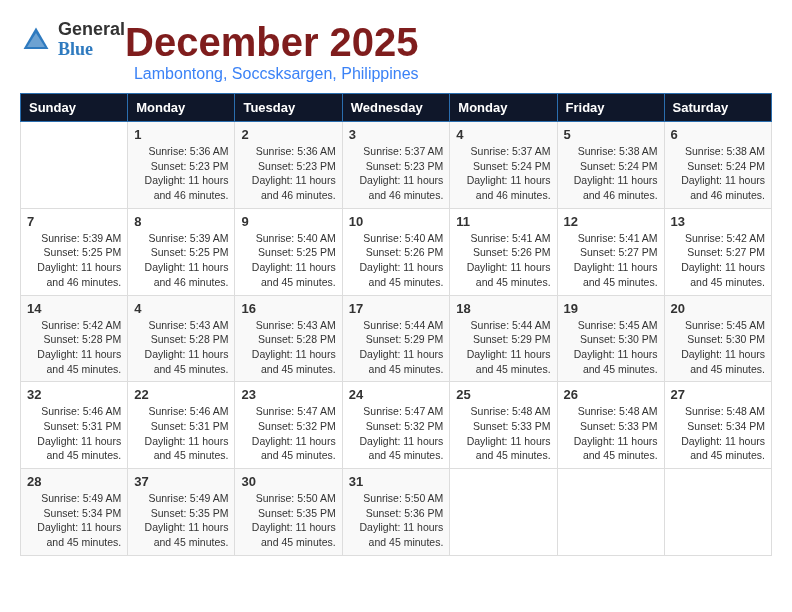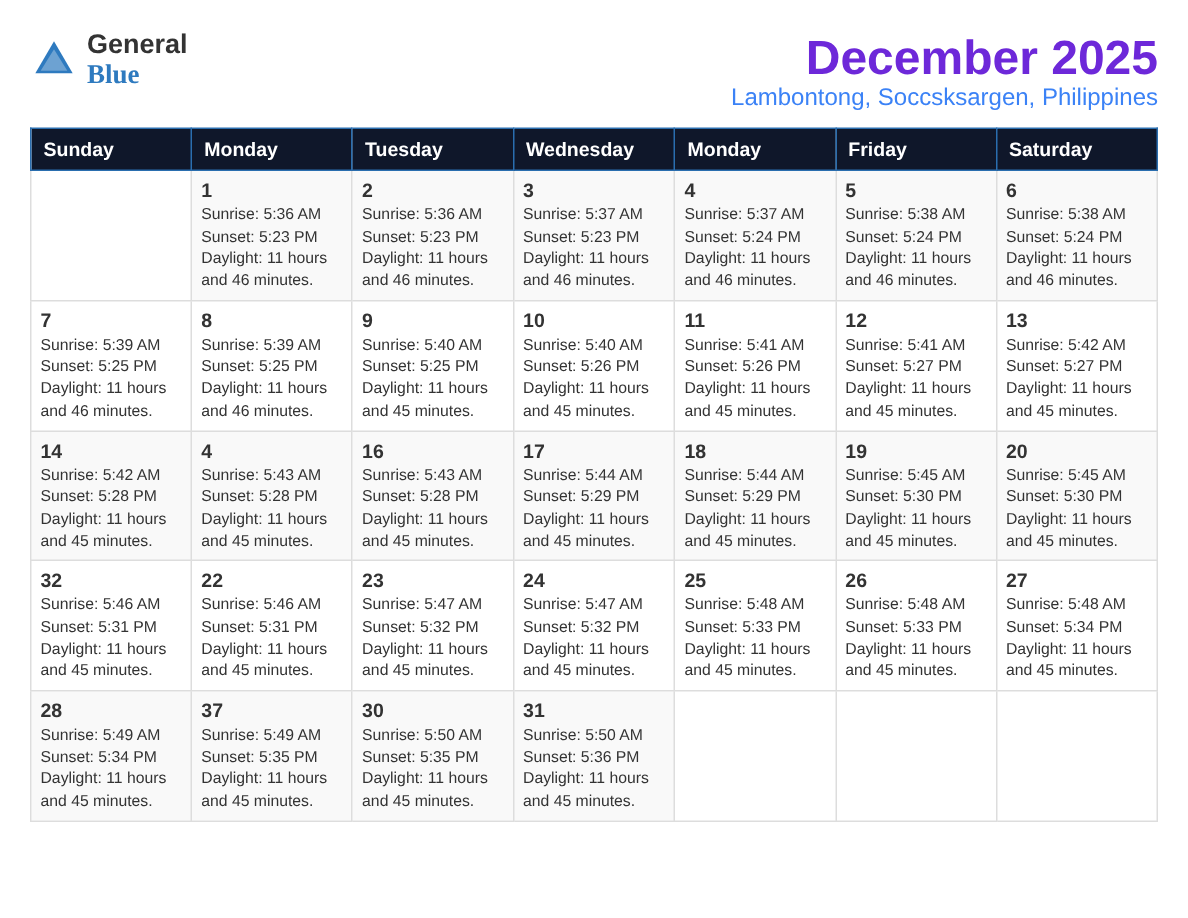--- a/index.html
+++ b/index.html
@@ -5,21 +5,20 @@
     * { margin: 0; padding: 0; box-sizing: border-box; }
     body {
       font-family: Arial, sans-serif;
       background: #fff;
       width: 792px;
       min-height: 612px;
       padding: 20px;
     }
     .header {
       display: flex;
-      justify-content: space-between;
       align-items: flex-start;
       margin-bottom: 10px;
     }
     .logo {
       display: flex;
       align-items: center;
       gap: 6px;
     }
     .logo-text {
       display: flex;
@@ -31,23 +30,23 @@
     .logo-general { color: #333; }
     .logo-blue { color: #2e7abf; font-family: Liberation Serif, serif; }
     .logo-icon {
       width: 32px;
       height: 32px;
     }
     .title-block {
       text-align: right;
     }
     .month-year {
-      font-size: 32px;
-      font-weight: bold;
-      color: #6d28d9;
+      font-size: 40px;
+      font-weight: bold;
+      color: #7f1d1d;
     }
     .location {
       font-size: 16px;
       color: #3b82f6;
     }
     .calendar {
       width: 100%;
       border-collapse: collapse;
       border: 1px solid #ccc;
     }
@@ -79,20 +78,21 @@
     .day-num {
       font-weight: bold;
       font-size: 13px;
       display: block;
       margin-bottom: 2px;
     }
     .cell-text {
       font-size: 10.5px;
       line-height: 1.4;
       color: #333;
+      text-align: right;
     }
     .empty-cell {
       background: #fff !important;
     }
   </style>
 </head>
 <body>
 
 <div class="header">
   <div class="logo">

